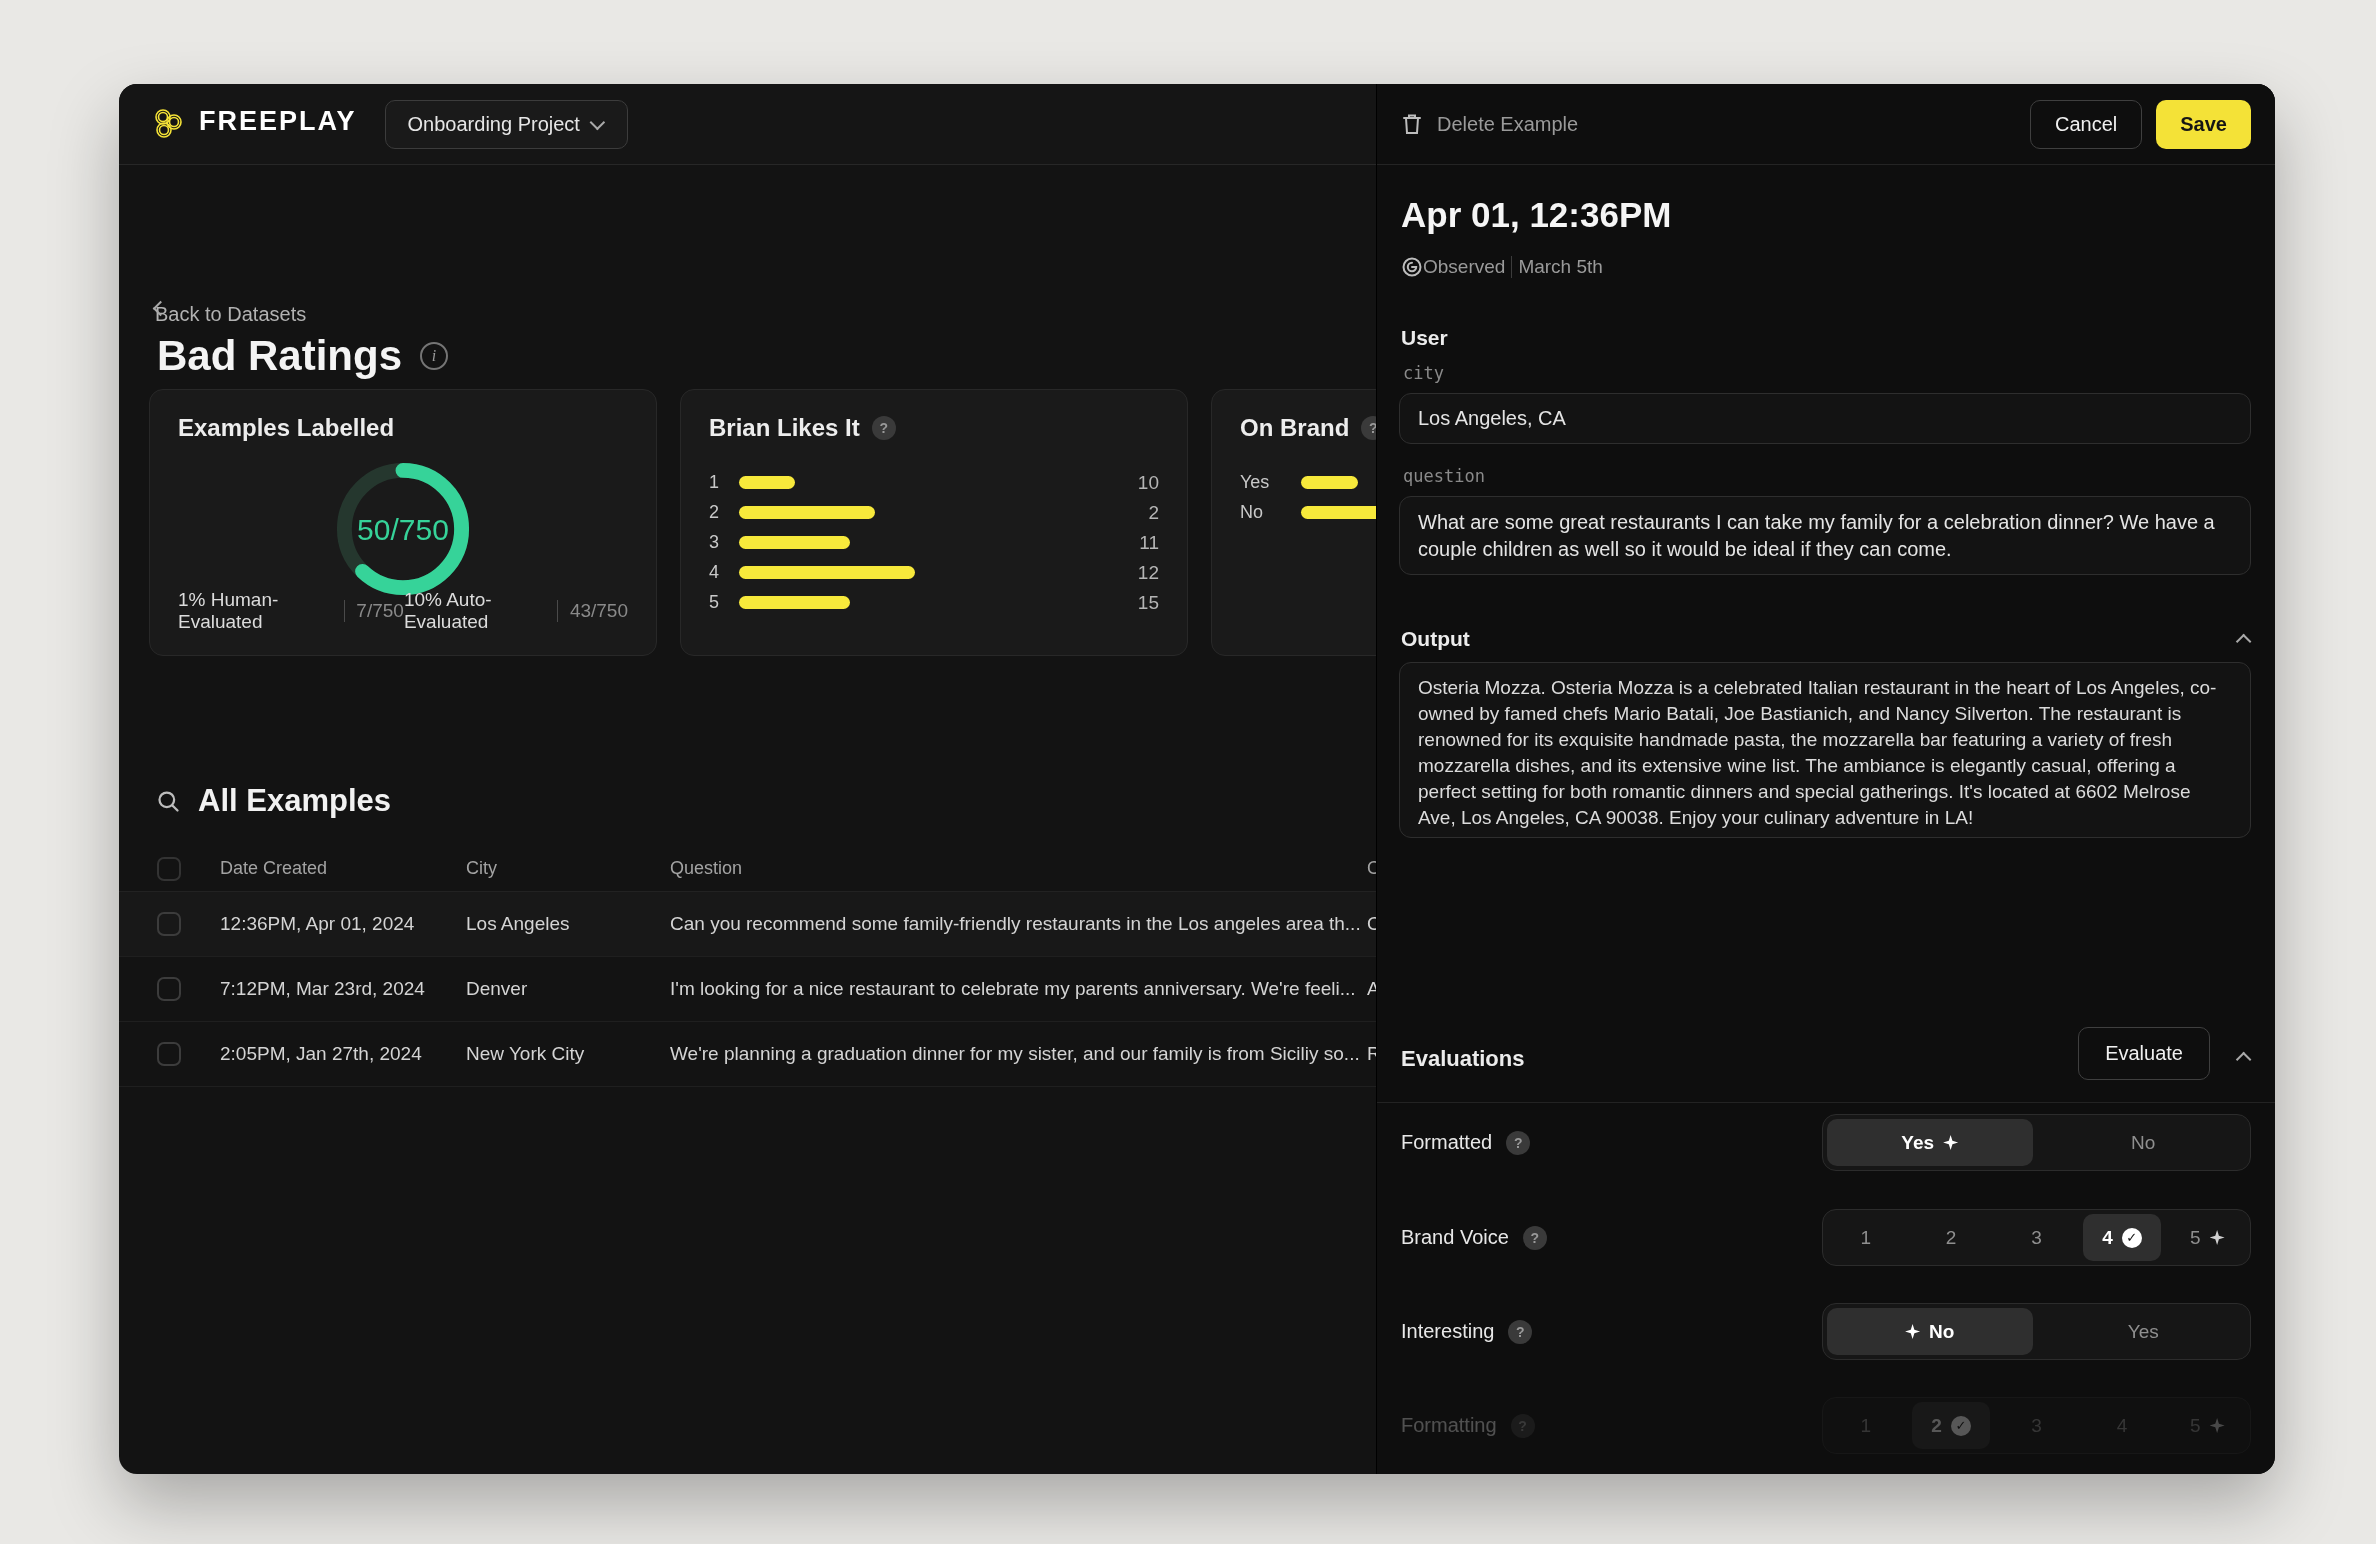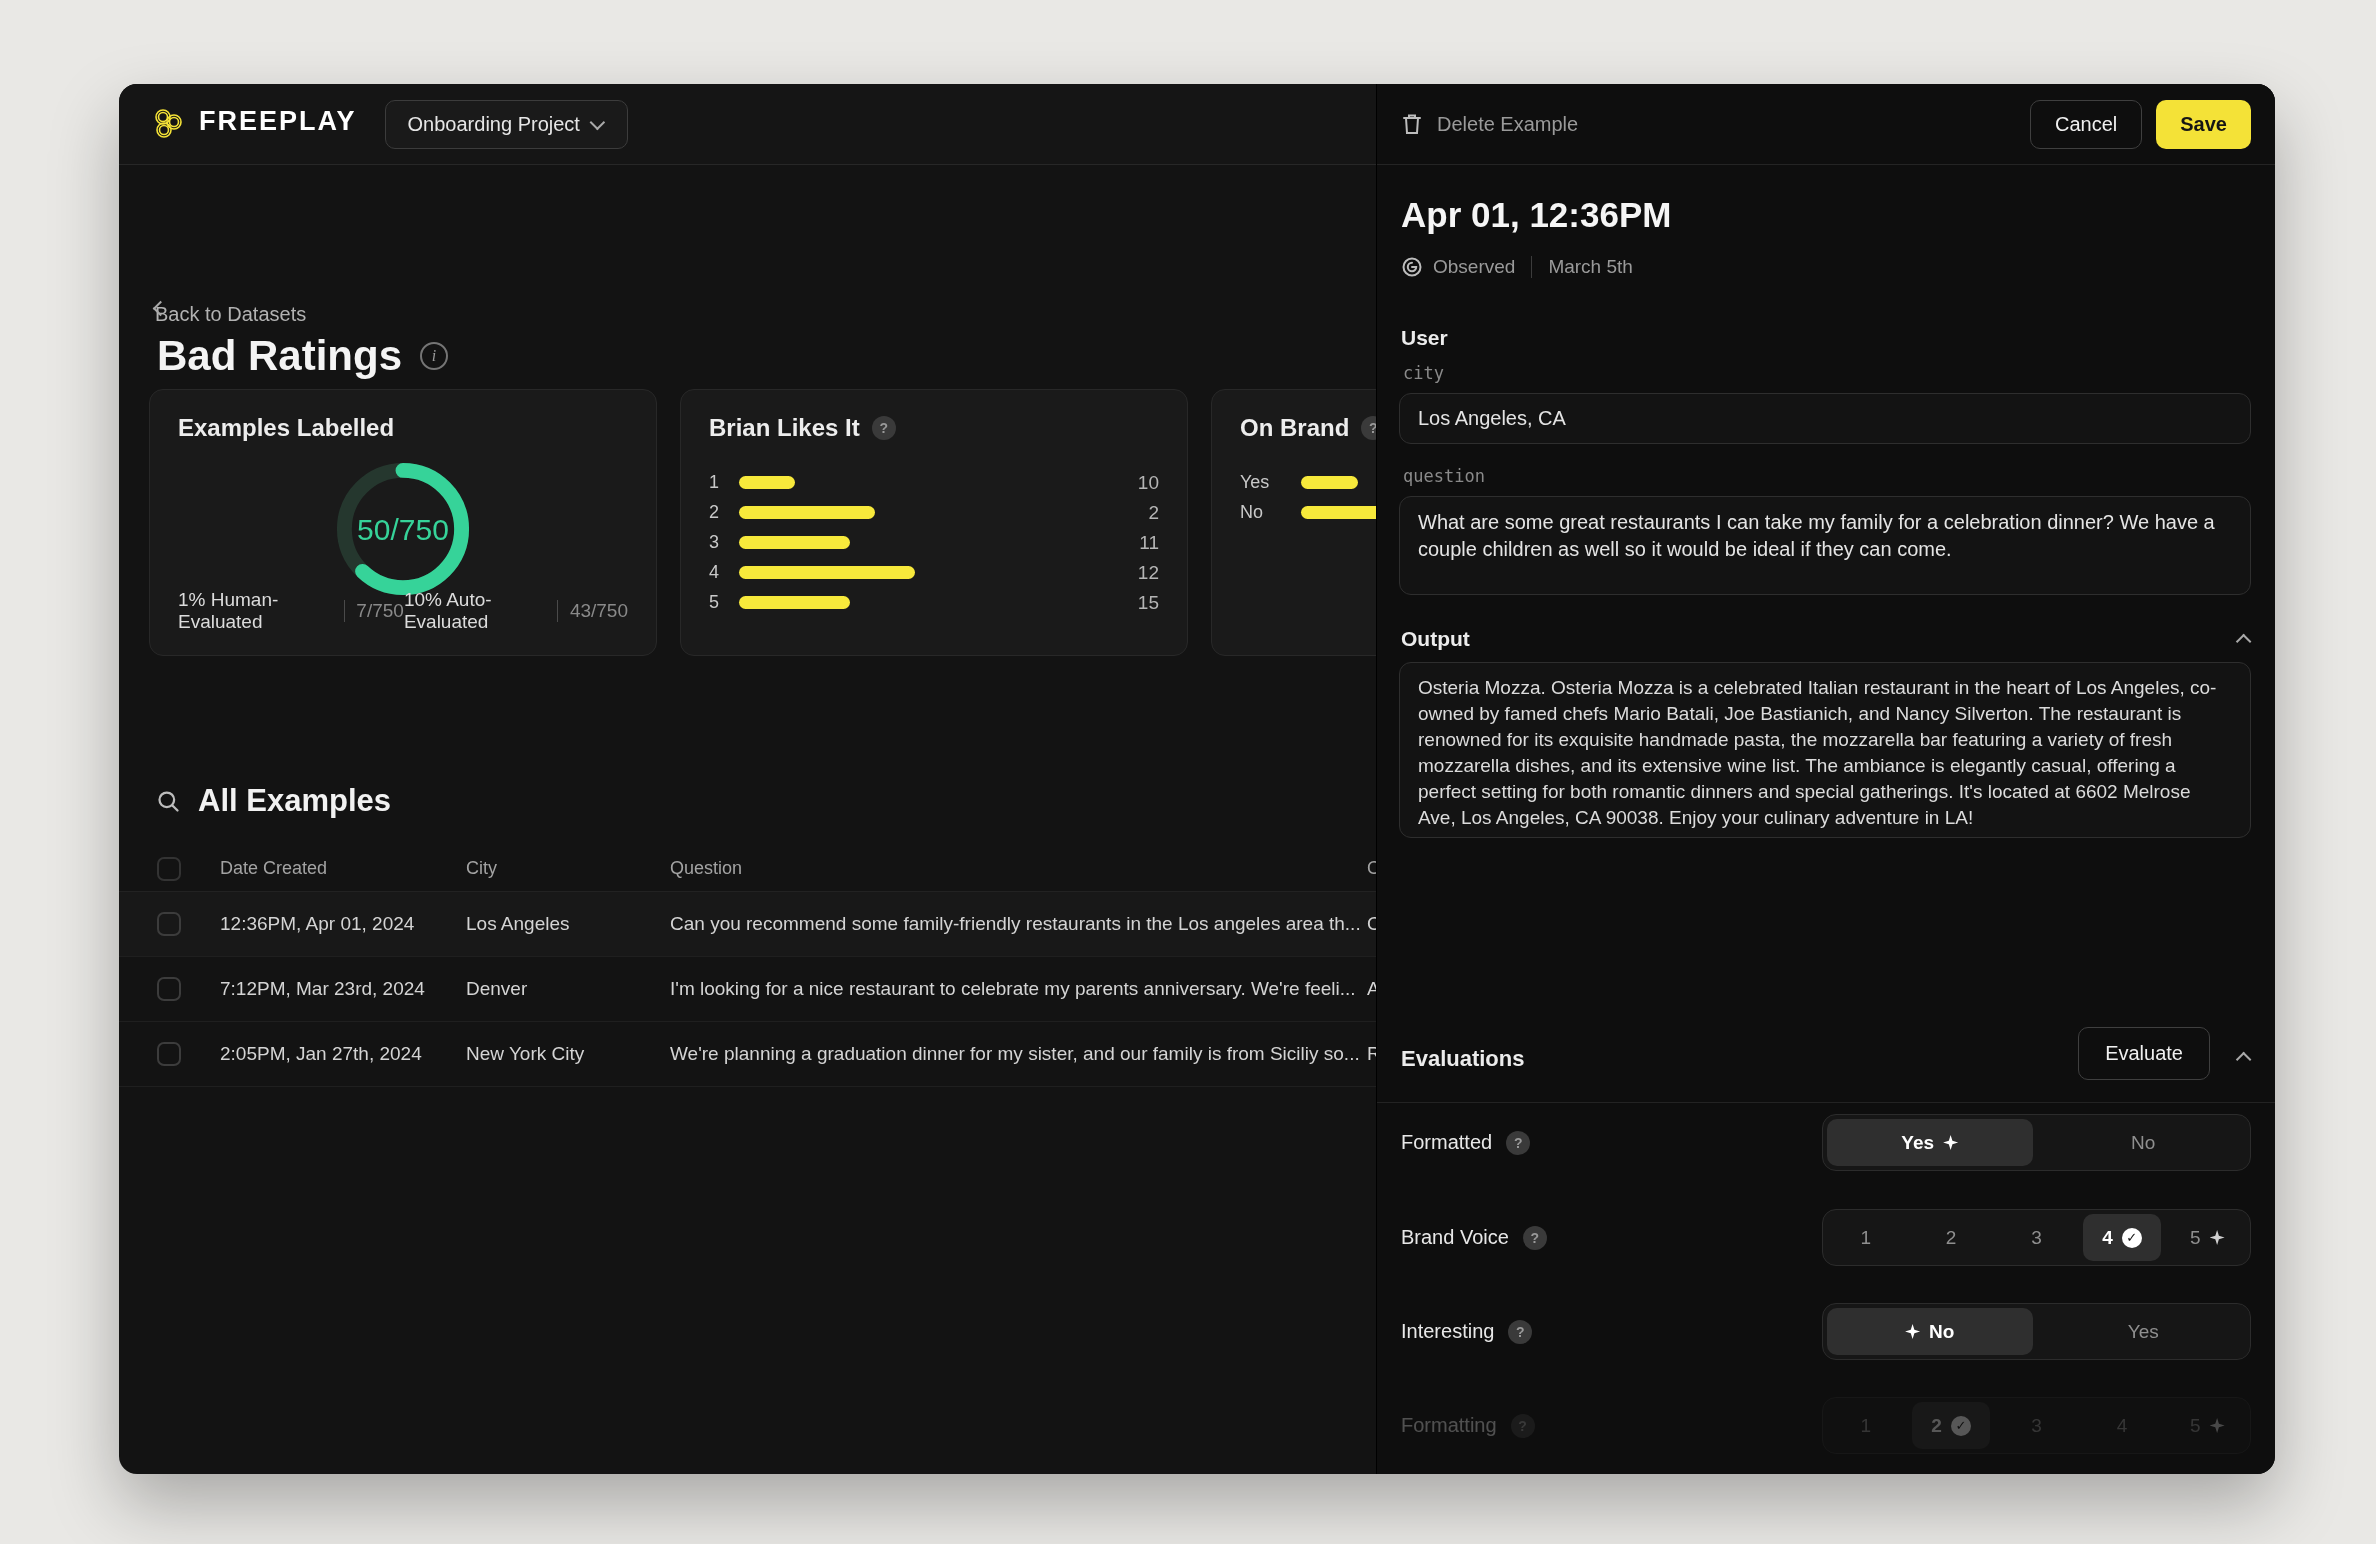--- a/index.html
+++ b/index.html
@@ -81,21 +81,21 @@
   .dheader { position:absolute; top:0; left:0; right:0; height:81px; display:flex; align-items:center;
              gap:16px; padding:0 24px; border-bottom:1px solid #242424; }
   .delete-btn { display:flex; align-items:center; gap:14px; color:#9a9a9a; font-size:20px; cursor:pointer; }
   .dheader-buttons { margin-left:auto; display:flex; gap:14px; }
   .btn { border-radius:10px; font-size:20px; padding:12px 24px; cursor:pointer; border:none; }
   .btn.cancel { background:transparent; border:1px solid #3f3f3f; color:#f0f0f0; }
   .btn.save { background:#f4e237; color:#151515; font-weight:600; }
   .btn.evaluate { background:transparent; border:1px solid #3f3f3f; color:#f0f0f0; padding:14px 26px; }
 
   .dtitle { position:absolute; top:111px; left:24px; color:#f5f5f5; font-size:35px; font-weight:700; }
-  .observed-row { position:absolute; top:172px; left:24px; display:flex; align-items:center; gap:10px;
+  .observed-row { position:absolute; top:172px; left:24px; display:flex; align-items:center; 
                   color:#9a9a9a; font-size:19px; }
   .vsep { width:1px; height:22px; background:#3c3c3c; margin:0 6px; }
 
   .sec-label { position:absolute; left:24px; color:#ececec; font-size:21px; font-weight:600; }
   .mono-label { position:absolute; left:26px; color:#8a8a8a; font-size:17px;
                 font-family:"DejaVu Sans Mono",monospace; }
   .field { position:absolute; left:22px; right:24px; background:#131313; border:1px solid #2e2e2e;
            border-radius:12px; color:#e4e4e4; font-size:20px; padding:0 18px; display:flex; align-items:center; }
   .area { align-items:flex-start; padding:12px 18px; line-height:27px; display:block; }
 
@@ -350,21 +350,21 @@
       <span class="vsep"></span>
       <span>March 5th</span>
     </div>
 
     <div class="sec-label" style="top:242px;">User</div>
 
     <div class="mono-label" style="top:279px;">city</div>
     <div class="field" style="top:309px; height:51px;">Los Angeles, CA</div>
 
     <div class="mono-label" style="top:382px;">question</div>
-    <div class="field area" style="top:412px; height:99px;">What are some great restaurants I can take my family for a celebration dinner? We have a couple children as well so it would be ideal if they can come.</div>
+    <div class="field area" style="top:412px; height:79px;">What are some great restaurants I can take my family for a celebration dinner? We have a couple children as well so it would be ideal if they can come.</div>
 
     <div class="sec-label" style="top:543px;">Output</div>
     <span class="chev up collapse-chev" style="top:550px;"></span>
     <div class="field area" style="top:578px; height:176px; font-size:19px; line-height:26px; color:#dcdcdc;">Osteria Mozza. Osteria Mozza is a celebrated Italian restaurant in the heart of Los Angeles, co-owned by famed chefs Mario Batali, Joe Bastianich, and Nancy Silverton. The restaurant is renowned for its exquisite handmade pasta, the mozzarella bar featuring a variety of fresh mozzarella dishes, and its extensive wine list. The ambiance is elegantly casual, offering a perfect setting for both romantic dinners and special gatherings. It's located at 6602 Melrose Ave, Los Angeles, CA 90038. Enjoy your culinary adventure in LA!</div>
 
     <div class="sec-label" style="top:962px; font-size:22px;">Evaluations</div>
     <button class="btn evaluate" style="position:absolute; top:943px; right:65px;">Evaluate</button>
     <span class="chev up collapse-chev" style="top:968px;"></span>
     <div class="divider" style="top:1018px;"></div>
 

